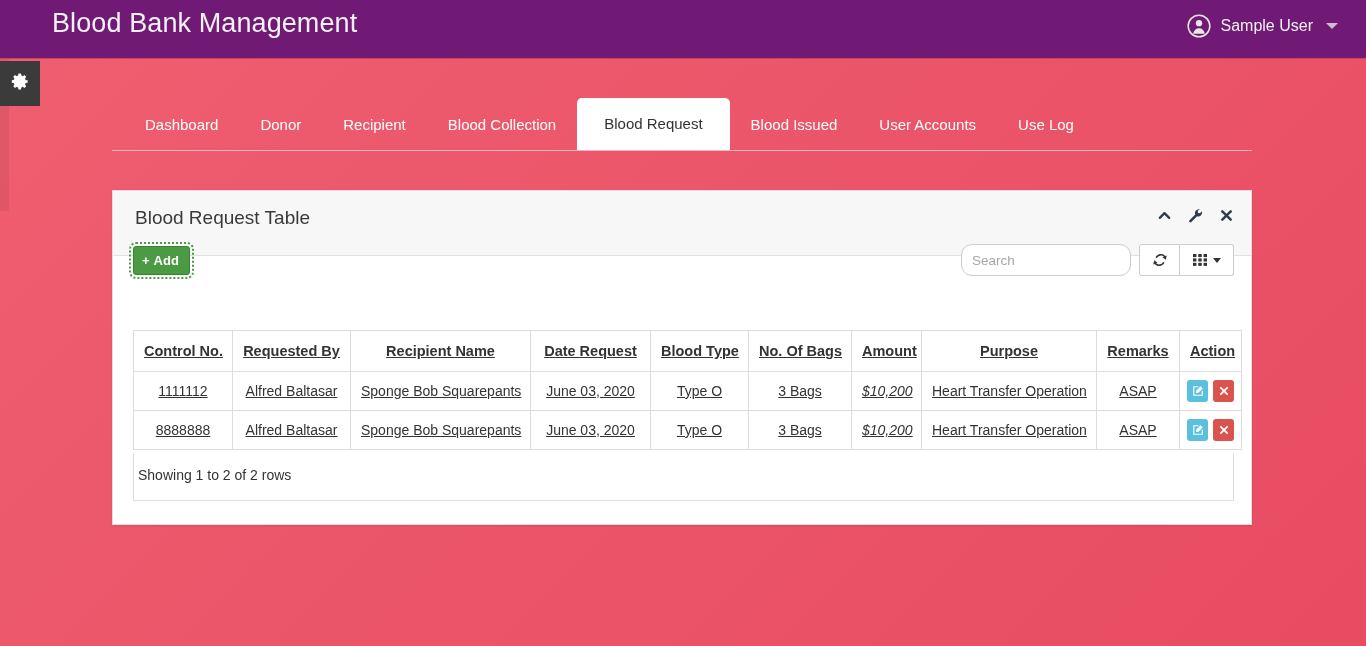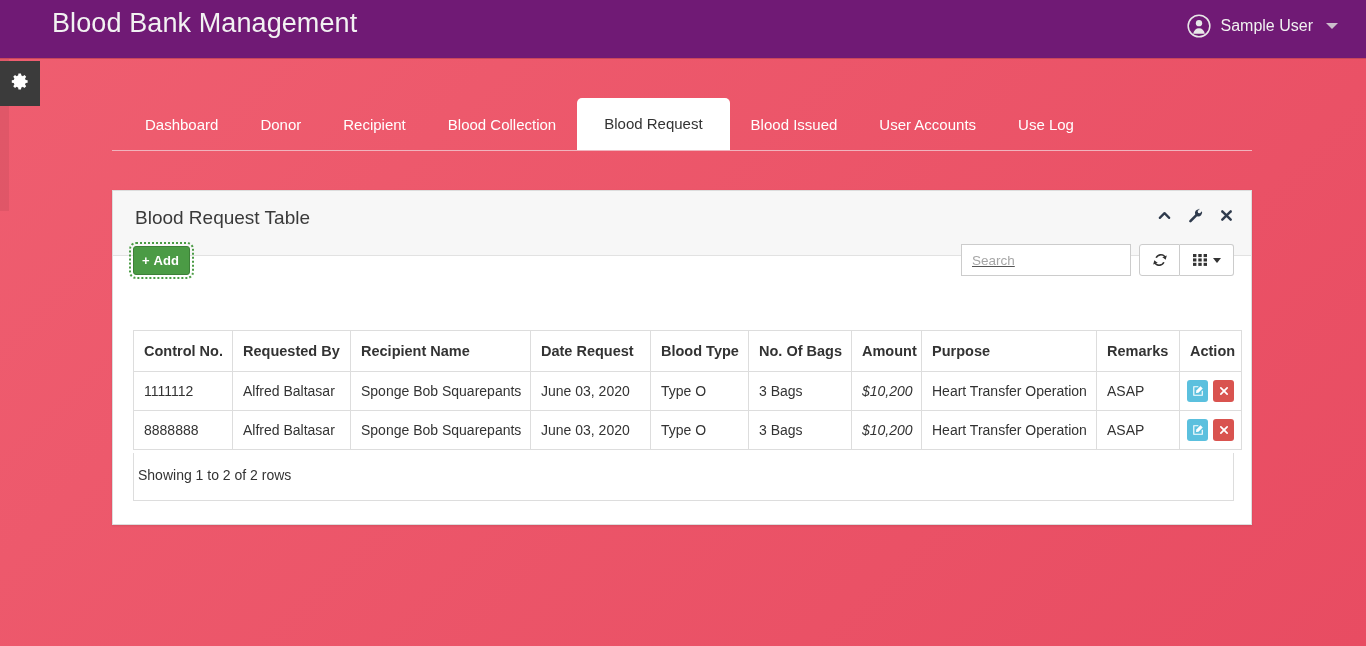--- a/index.html
+++ b/index.html
@@ -115,26 +115,25 @@
     cursor: pointer;
   }
   .plus-glyph { font-size: 13px; line-height: 1; font-weight: bold; }
 
   .right-tools {
     position: absolute; right: 0; top: -2px;
     display: flex; align-items: stretch;
   }
   .search-box {
     width: 170px; height: 32px;
-    border: 1px solid #cccccc; border-radius: 0;
+    border: 1px solid #cccccc; border-radius: 11px;
     padding: 0 10px; font-size: 13.5px; color: #555555;
     font-family: "Liberation Sans", sans-serif;
     background: #ffffff; outline: none;
     margin-right: 8px;
-    text-decoration: underline;
   }
   .search-box::placeholder { color: #a6a6a6; }
   .btn-group { display: flex; }
   .icon-btn {
     width: 41px; height: 32px;
     background: #ffffff; border: 1px solid #cccccc;
     display: flex; align-items: center; justify-content: center;
     cursor: pointer; padding: 0;
   }
   .icon-btn:first-child { border-radius: 3px 0 0 3px; }
@@ -155,23 +154,23 @@
   table.grid {
     border-collapse: collapse;
     width: 1101px;
     table-layout: fixed;
   }
   table.grid th, table.grid td {
     border: 1px solid #dddddd;
     padding: 9px 10px;
     font-size: 14px;
     color: #333333;
-    text-align: left;
+    text-align: center;
     vertical-align: middle;
-    overflow: hidden; white-space: nowrap;
+    overflow: hidden; white-space: nowrap; text-decoration: underline;
   }
   table.grid th { font-weight: bold; font-size: 14.5px; height: 41px; }
   table.grid td { height: 39px; }
   td.amount { color: #0000ff; font-style: italic; }
   .action-cell { padding: 5px 7px !important; }
   .act-btns { display: flex; gap: 5px; }
   .act-btn {
     width: 24px; height: 22px;
     display: flex; align-items: center; justify-content: center;
     border-radius: 3px; cursor: pointer; border: none; padding: 0;

